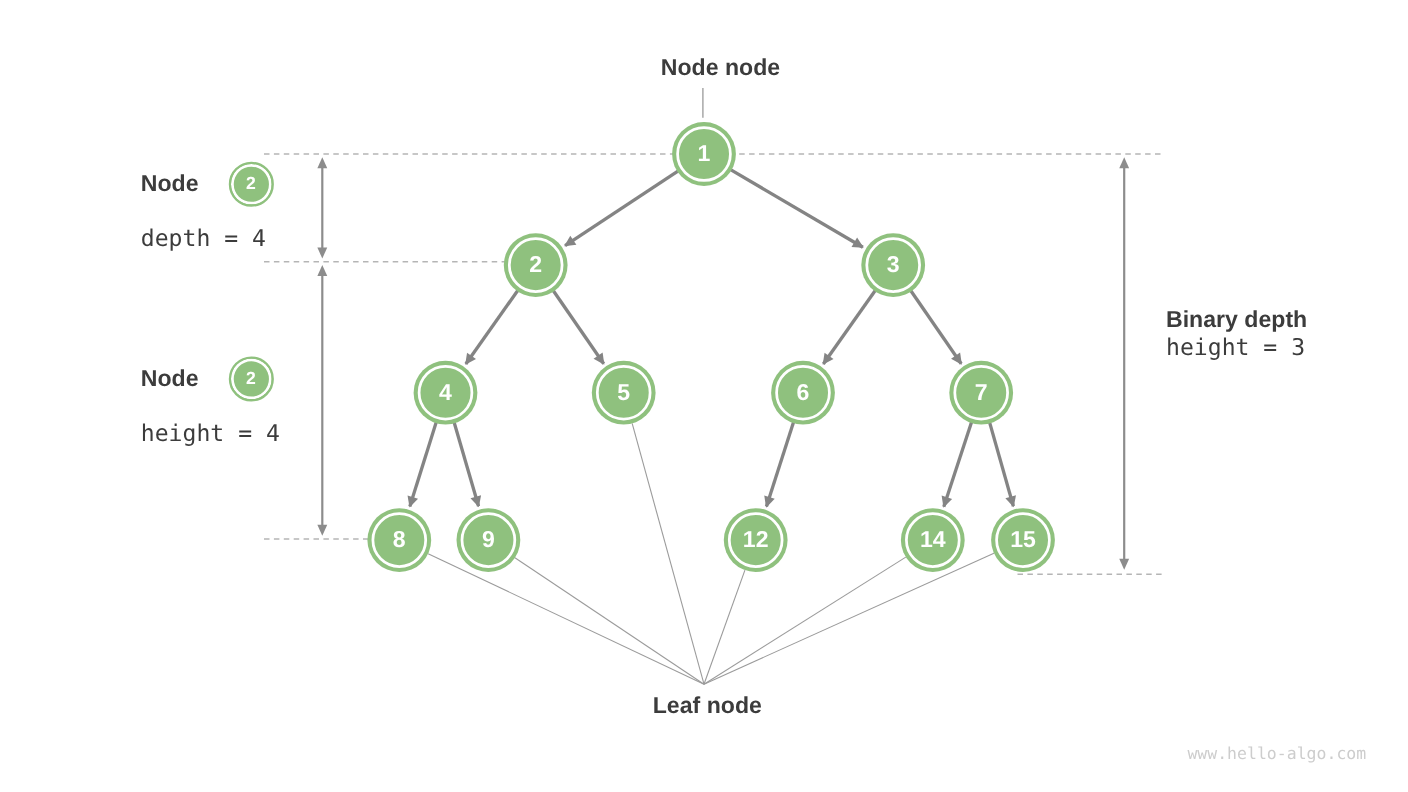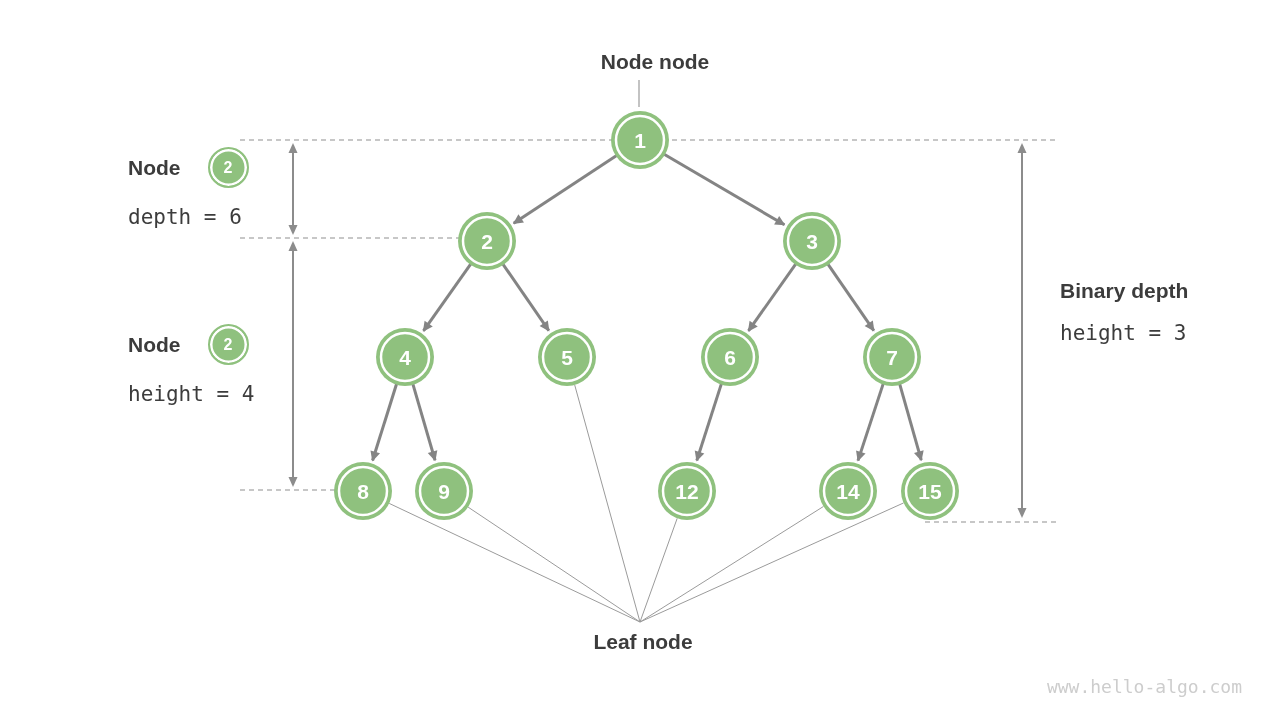--- a/index.html
+++ b/index.html
@@ -24,21 +24,21 @@
     box-sizing:border-box;width:41px;height:41px;border-radius:50%;
     background:#8fc17e;border:2.5px solid #8fc17e;
     box-shadow:inset 0 0 0 2.5px #ffffff;
     display:flex;align-items:center;justify-content:center;
     color:#ffffff;font-weight:bold;font-size:16px;
   }
   .ann-caption{margin-top:17px;}
   .watermark{
     position:absolute;right:38px;top:676px;
     font-family:"DejaVu Sans Mono","Liberation Mono",monospace;
-    font-size:18px;color:#cdcdcd;white-space:nowrap;
+    font-size:15px;color:#cdcdcd;white-space:nowrap;
   }
 </style>
 </head>
 <body>
 
 <div class="stage">
 
   <svg class="diagram" width="1280" height="720" viewBox="0 0 1280 720">
     <defs>
       <marker id="ah" markerUnits="userSpaceOnUse" markerWidth="13" markerHeight="13" refX="10" refY="6" orient="auto">
@@ -150,33 +150,33 @@
 
   <div class="lbl center" style="left:643px;top:629px;">Leaf node</div>
 
   <div class="ann" style="left:128px;top:147px;">
     <div class="ann-title-row">
       <span class="ann-title">Node</span>
       <span class="badge">
         <span>2</span>
       </span>
     </div>
-    <div class="ann-caption mono">depth = 6</div>
+    <div class="ann-caption mono">depth = 4</div>
   </div>
 
   <div class="ann" style="left:128px;top:324px;">
     <div class="ann-title-row">
       <span class="ann-title">Node</span>
       <span class="badge">
         <span>2</span>
       </span>
     </div>
     <div class="ann-caption mono">height = 4</div>
   </div>
 
   <div class="ann" style="left:1060px;top:279px;">
     <div class="ann-title">Binary depth</div>
-    <div class="mono" style="margin-top:18px;">height = 3</div>
+    <div class="mono" style="margin-top:1px;">height = 3</div>
   </div>
 
   <div class="watermark">www.hello-algo.com</div>
 
 </div>
 
 </body></html>

